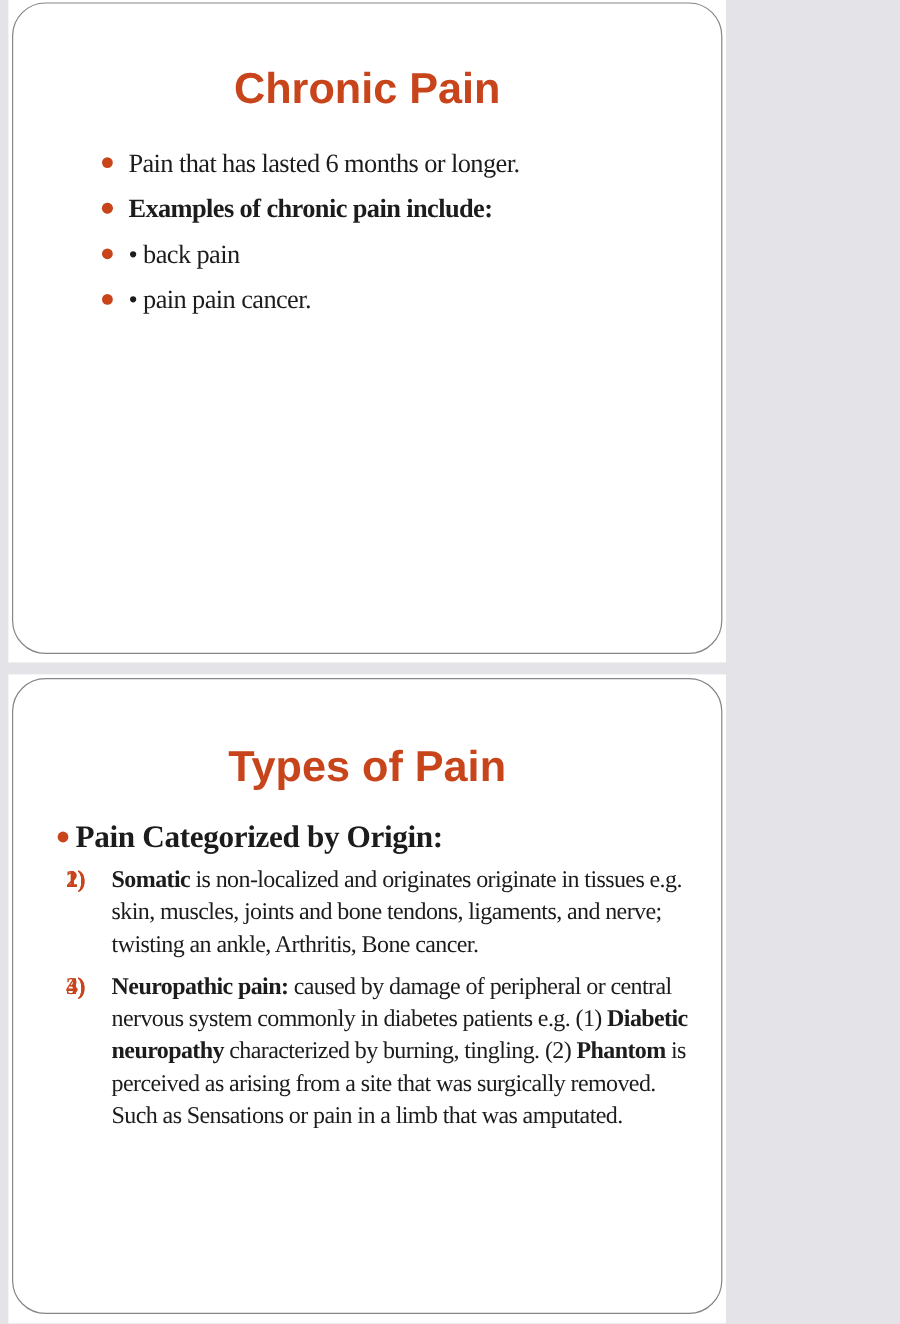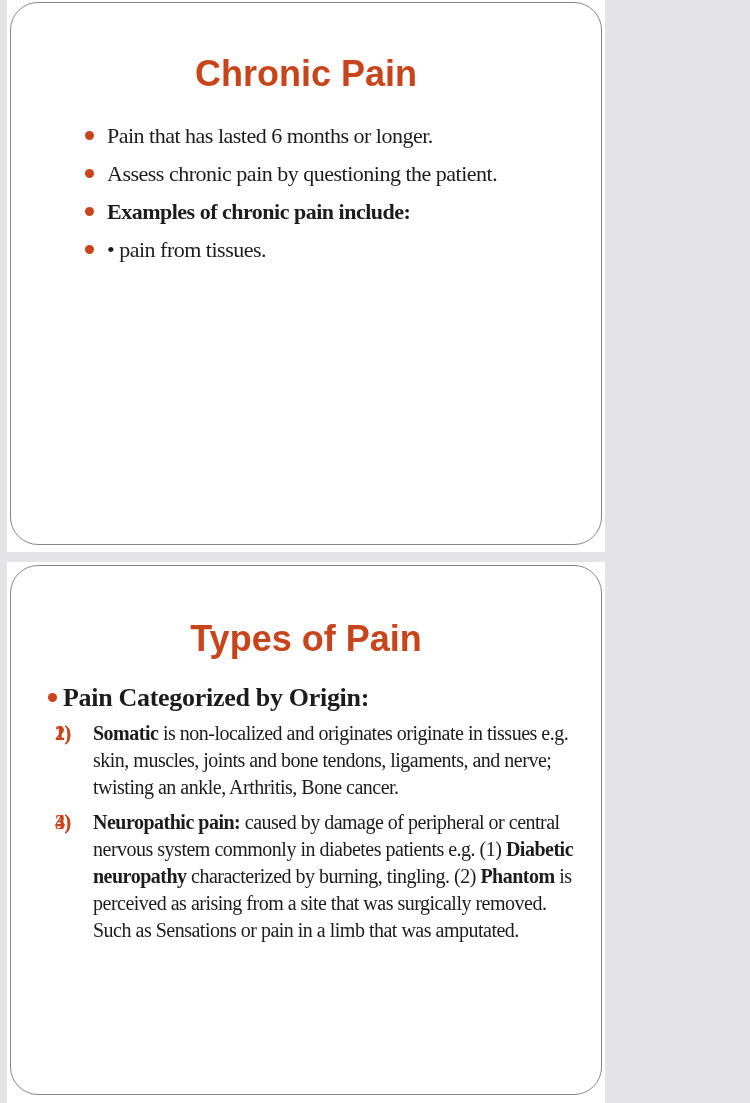--- a/index.html
+++ b/index.html
@@ -105,23 +105,24 @@
 </head>
 <body>
 
 <div class="viewport">
 
   <section class="page page-1">
     <div class="frame frame-1">
       <h1 class="slide-title">Chronic Pain</h1>
       <ul class="bullets" id="slide1-list">
           <li><span class="dot"></span><span class="btext">Pain that has lasted 6 months or longer.</span></li>
-          <li><span class="dot"></span><span class="btext">Assess chronic pain by questioning the patient.</span></li>
+          <li><span class="dot"></span></li>
           <li><span class="dot"></span><span class="btext bold">Examples of chronic pain include:</span></li>
-          <li><span class="dot"></span><span class="btext">• pain from tissues.</span></li>
+          <li><span class="dot"></span><span class="btext">• back pain</span></li>
+          <li><span class="dot"></span><span class="btext">• pain pain cancer.</span></li>
         </ul>
     </div>
   </section>
 
   <section class="page page-2">
     <div class="frame frame-2">
       <h1 class="slide-title">Types of Pain</h1>
       <div class="origin-heading">
         <span class="dot"></span>
         <span>Pain Categorized by Origin:</span>

